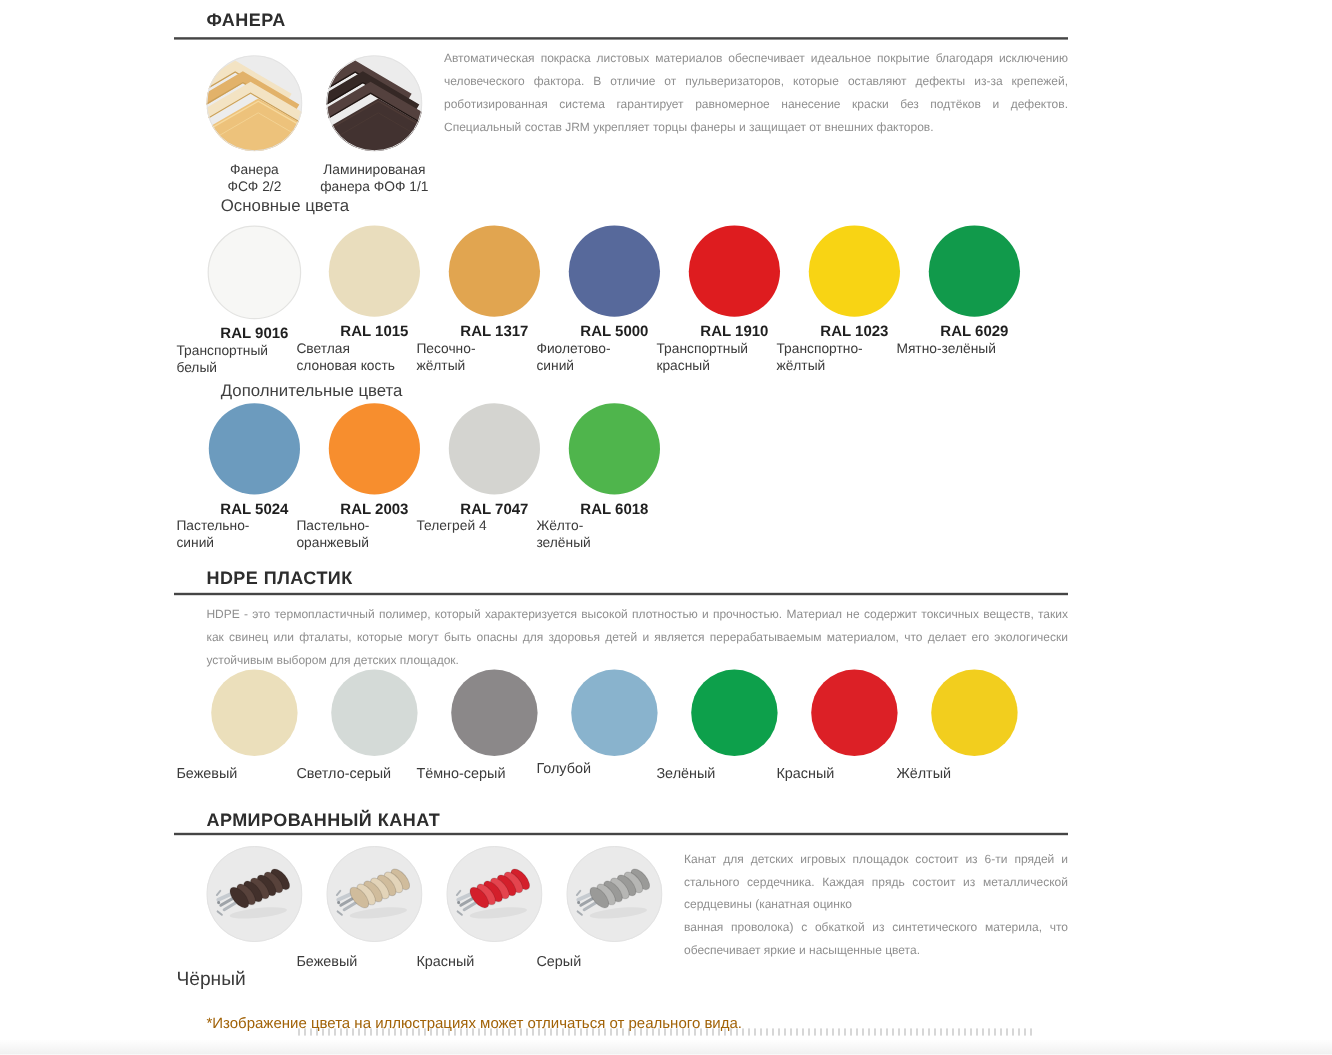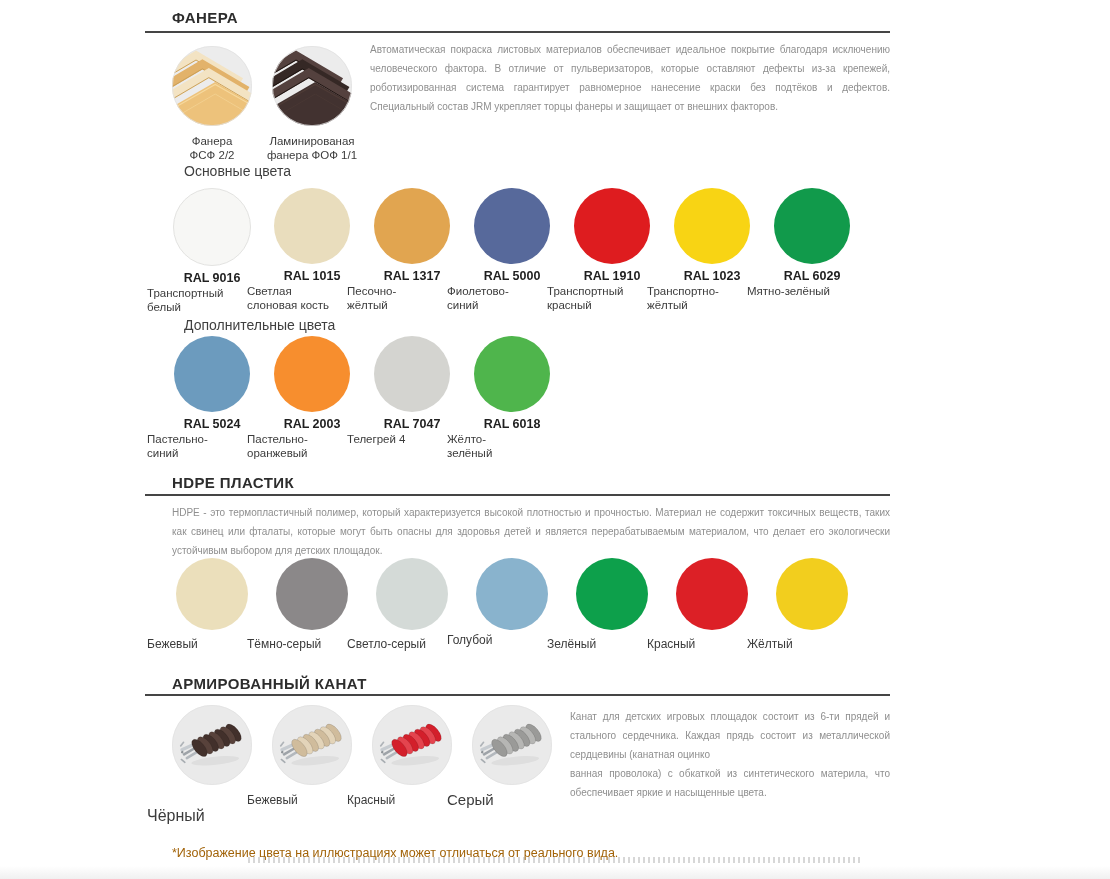--- a/index.html
+++ b/index.html
@@ -174,26 +174,26 @@
   <div class="rule" style="top:494px"></div>
 
   <div class="para" style="left:172px;top:503px;width:718px">HDPE - это термопластичный полимер, который характеризуется высокой плотностью и прочностью. Материал не содержит токсичных веществ, таких как свинец или фталаты, которые могут быть опасны для здоровья детей и является перерабатываемым материалом, что делает его экологически устойчивым выбором для детских площадок.</div>
 
   <div class="row" id="hdpe-colors-row" style="left:162px;top:558px">
       <div class="swatch">
         <div class="circle" style="height: 72px; width: 72px; background: rgb(235, 223, 187);"></div>
         <div class="cname" style="margin-top: 7px; font-size: 12px;">Бежевый</div>
       </div>
       <div class="swatch">
+        <div class="circle" style="height: 72px; width: 72px; background: rgb(212, 218, 215);"></div>
+        <div class="cname" style="margin-top: 7px; font-size: 12px;">Светло-серый</div>
+      </div>
+      <div class="swatch">
         <div class="circle" style="height: 72px; width: 72px; background: rgb(139, 136, 137);"></div>
         <div class="cname" style="margin-top: 7px; font-size: 12px;">Тёмно-серый</div>
-      </div>
-      <div class="swatch">
-        <div class="circle" style="height: 72px; width: 72px; background: rgb(212, 218, 215);"></div>
-        <div class="cname" style="margin-top: 7px; font-size: 12px;">Светло-серый</div>
       </div>
       <div class="swatch">
         <div class="circle" style="height: 72px; width: 72px; background: rgb(137, 179, 205);"></div>
         <div class="cname" style="margin-top: 3px; font-size: 12px;">Голубой</div>
       </div>
       <div class="swatch">
         <div class="circle" style="height: 72px; width: 72px; background: rgb(13, 160, 75);"></div>
         <div class="cname" style="margin-top: 7px; font-size: 12px;">Зелёный</div>
       </div>
       <div class="swatch">
@@ -321,21 +321,21 @@
                 <ellipse cx="71" cy="40" rx="6.4" ry="13" fill="#B6B6B4" stroke="rgba(0,0,0,0.14)" stroke-width="1" transform="rotate(-34 71 40)"></ellipse>
                 <ellipse cx="63.6" cy="42.4" rx="6.4" ry="13" fill="#9A9A98" stroke="rgba(0,0,0,0.14)" stroke-width="1" transform="rotate(-34 63.6 42.4)"></ellipse>
                 <ellipse cx="56.2" cy="44.8" rx="6.4" ry="13" fill="#B6B6B4" stroke="rgba(0,0,0,0.14)" stroke-width="1" transform="rotate(-34 56.2 44.8)"></ellipse>
                 <ellipse cx="48.8" cy="47.2" rx="6.4" ry="13" fill="#9A9A98" stroke="rgba(0,0,0,0.14)" stroke-width="1" transform="rotate(-34 48.8 47.2)"></ellipse>
                 <ellipse cx="41.4" cy="49.6" rx="6.4" ry="13" fill="#B6B6B4" stroke="rgba(0,0,0,0.14)" stroke-width="1" transform="rotate(-34 41.4 49.6)"></ellipse>
                 <ellipse cx="34" cy="52" rx="6.4" ry="13" fill="#9A9A98" stroke="rgba(0,0,0,0.14)" stroke-width="1" transform="rotate(-34 34 52)"></ellipse>
               </g>
             </g>
             <circle cx="50" cy="50" r="49.5" fill="none" stroke="#E2E2E2" stroke-width="1"></circle>
           </svg></div>
-        <div class="cname" style="margin-top: 4px; font-size: 15px;">Серый</div>
+        <div class="cname" style="margin-top: 4px; font-size: 12px;">Серый</div>
       </div>
     </div>
 
   <div class="para" style="left:570px;top:707px;width:320px">Канат для детских игровых площадок состоит из 6-ти прядей и стального сердечника. Каждая прядь состоит из металлической сердцевины (канатная оцинко
 ванная проволока) с обкаткой из синтетического материла, что обеспечивает яркие и насыщенные цвета.</div>
 
   <div class="footnote">*Изображение цвета на иллюстрациях может отличаться от реального вида.</div>
 
   <div class="ghost-line"></div>
   <div class="bottom-band"></div>

